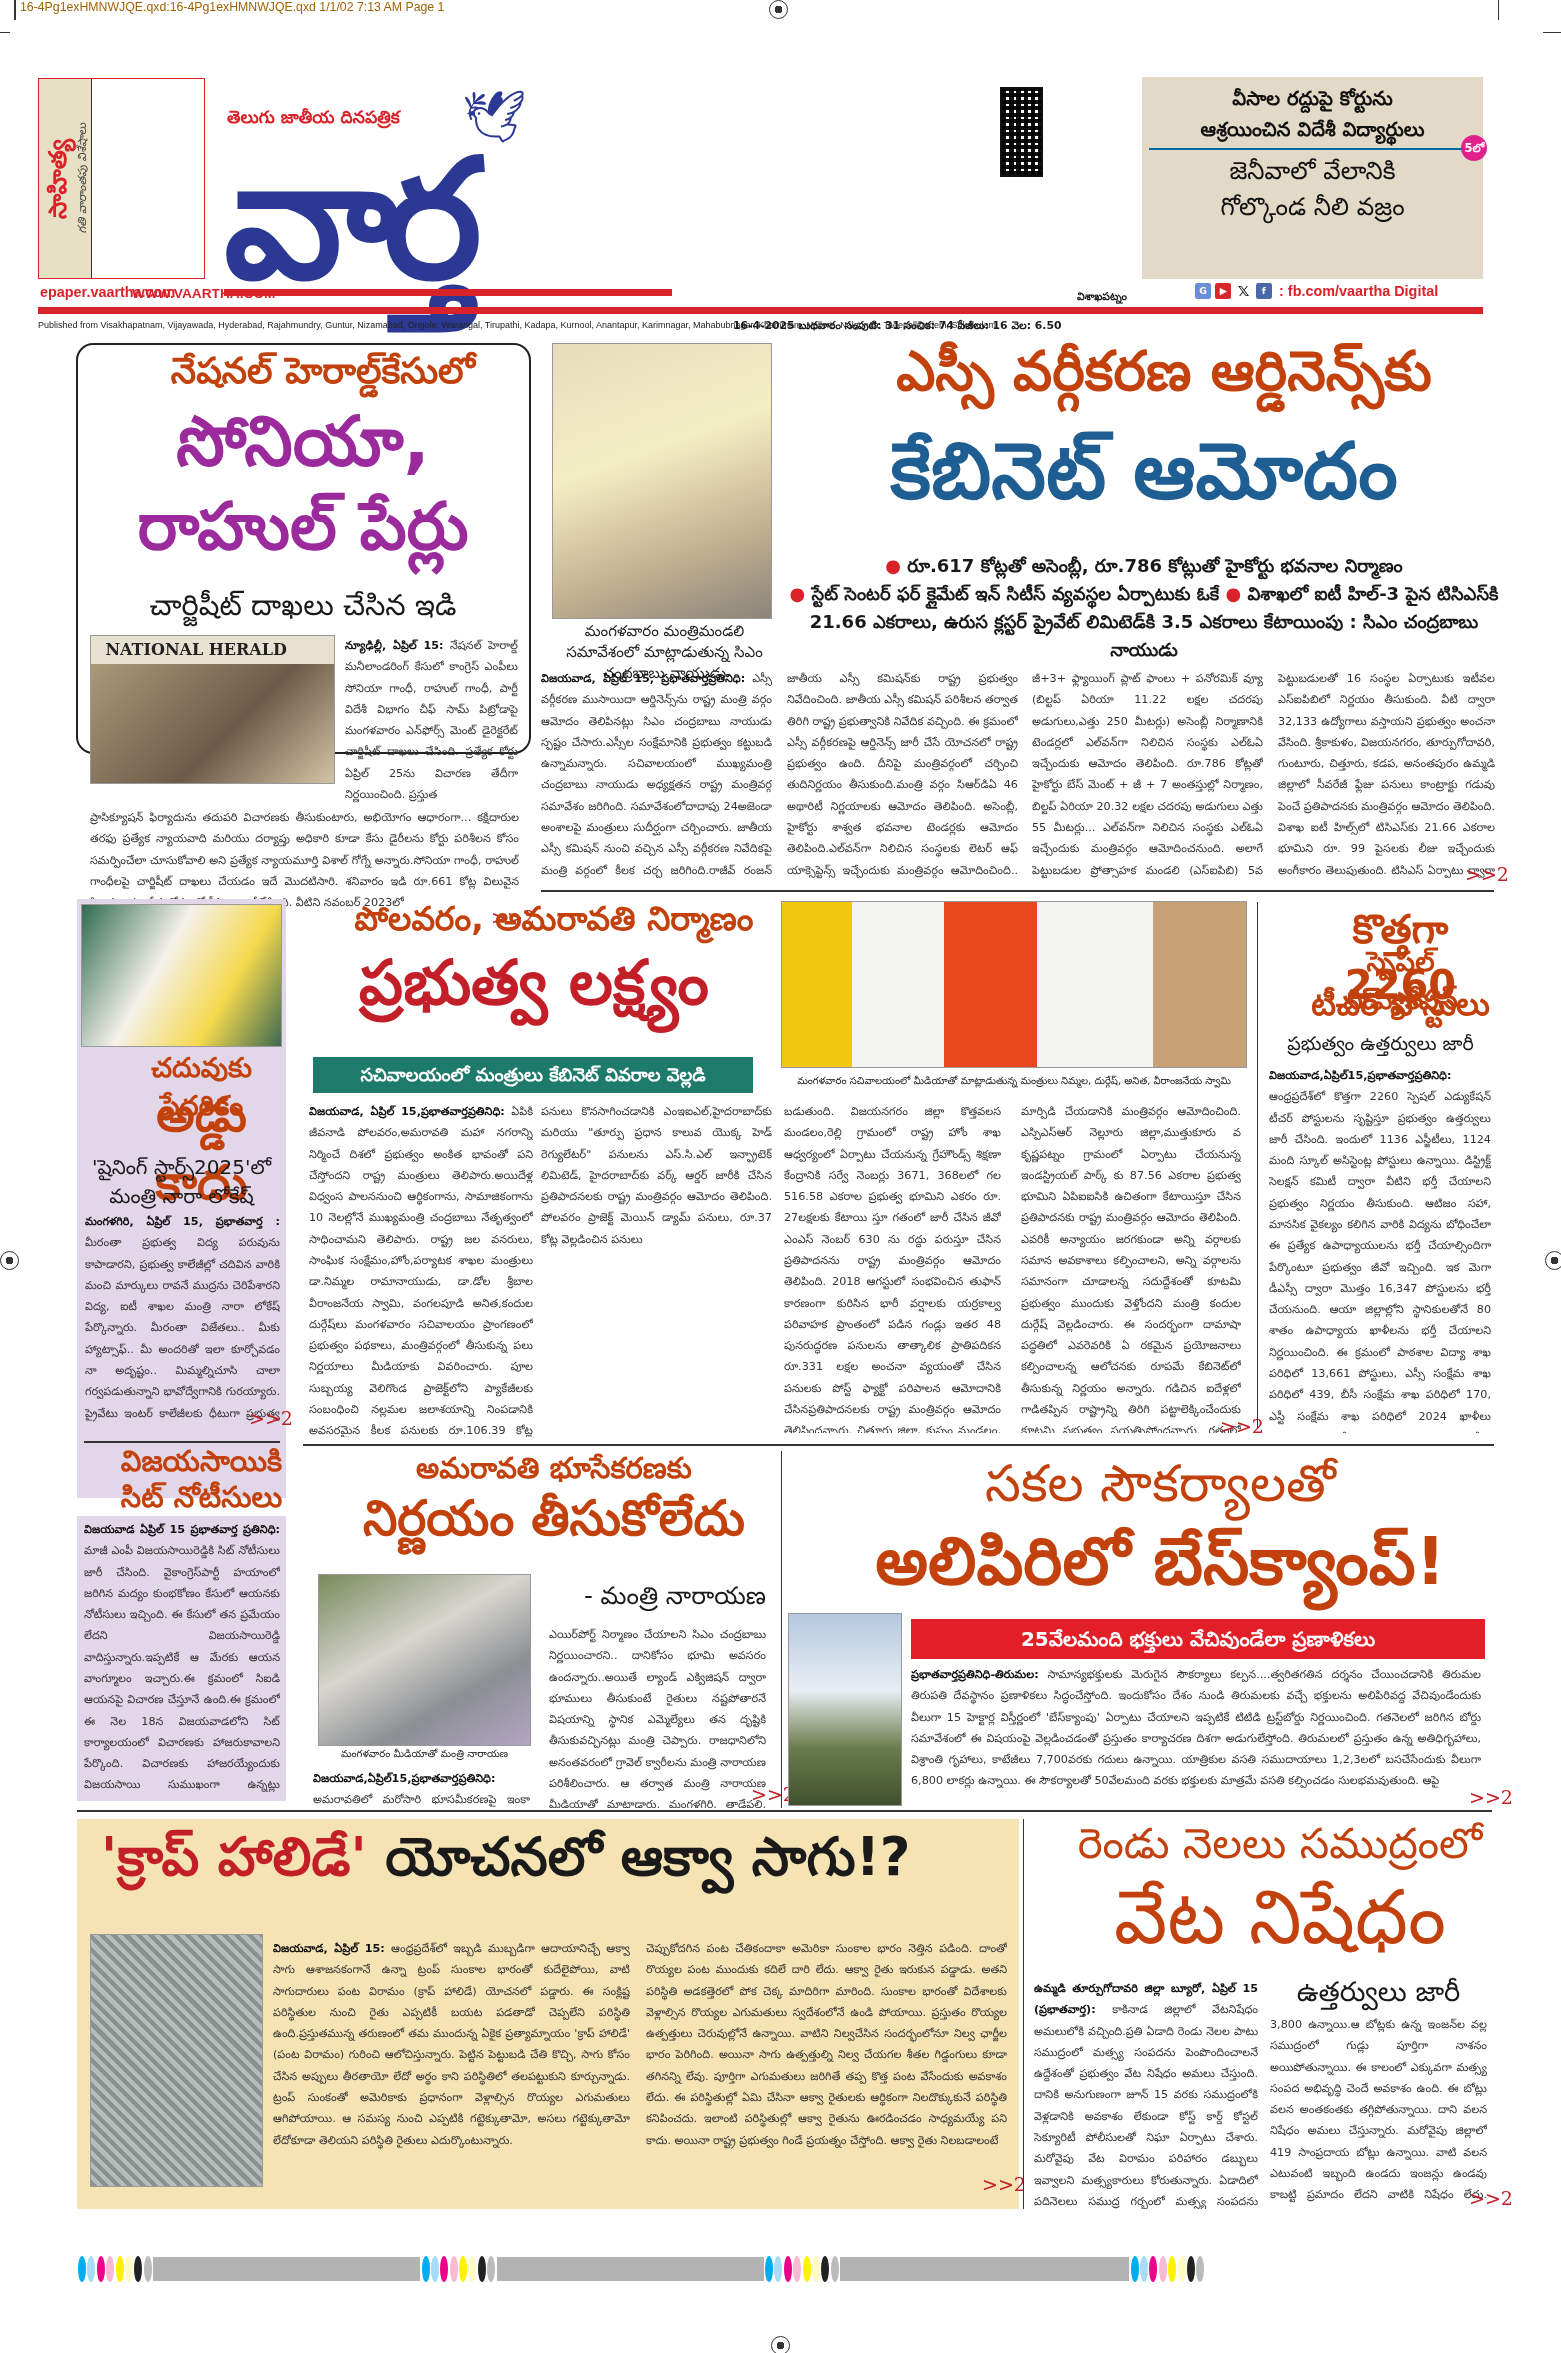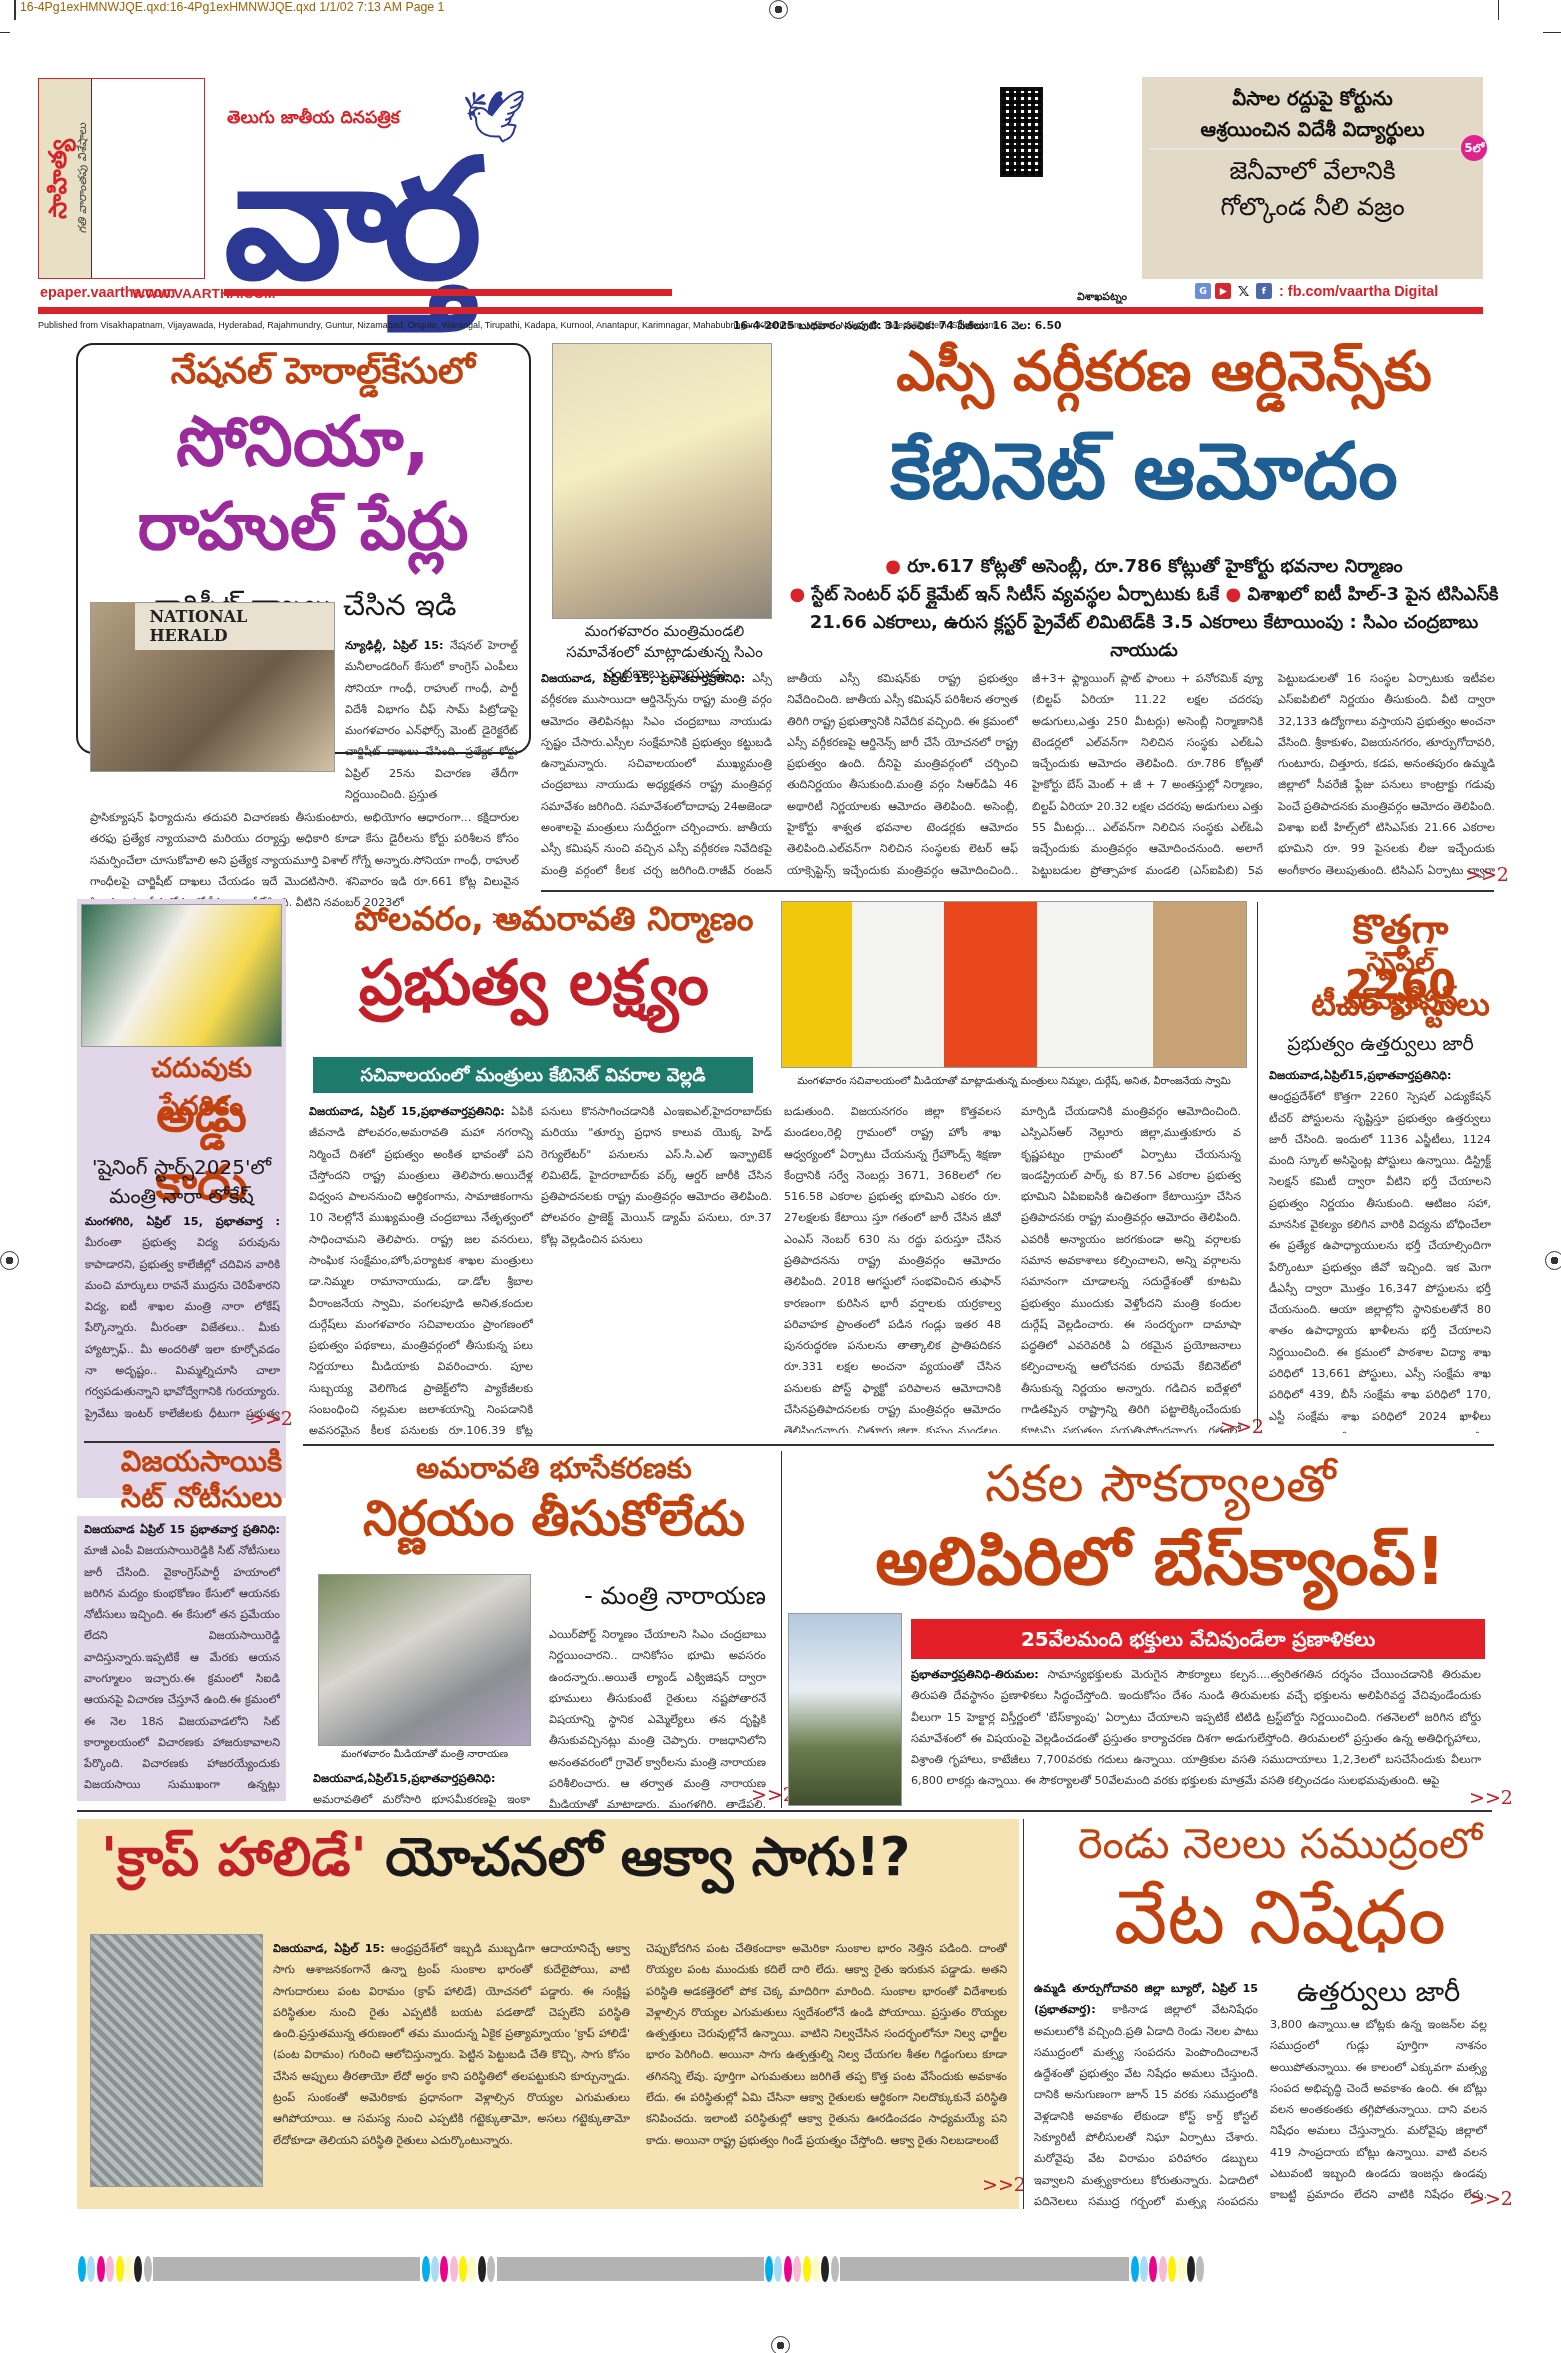--- a/index.html
+++ b/index.html
@@ -28,21 +28,21 @@
   .logo-bar-red { left: 224px; top: 289px; width: 448px; height: 7.2px; background: #d9232a; }
 
   .qr { left: 1000px; top: 87px; width: 43px; height: 90px; background:
       repeating-linear-gradient(90deg, #111 0 4.3px, #fff 4.3px 7.2px),
       repeating-linear-gradient(0deg, #111 0 3.6px, #fff 3.6px 6.5px);
       background-blend-mode: multiply; border: 2.2px solid #111; }
 
   .promo-right { left: 1142px; top: 77px; width: 341px; height: 202px; background: #e2d9c6; text-align: center; padding-top: 5.8px; }
   .promo-right .l { font-size: 19.5px; line-height: 1.6; color: #111; font-weight: bold; }
   .promo-right .l2 { font-size: 24.5px; line-height: 1.45; color: #111; }
-  .promo-right .divider { margin: 2.9px 7.2px; height: 2.2px; background: #e5e5e5; position: relative; }
+  .promo-right .divider { margin: 2.9px 7.2px; height: 2.2px; background: #0369a1; position: relative; }
   .promo-right .pg { position: absolute; right: -11.5px; top: -13px; width: 26px; height: 26px; border-radius: 50%; background: #e0238c; color: #fff; font-weight: bold; font-size: 11.5px; line-height: 26px; }
 
   .city { left: 1077px; top: 290px; font-size: 10.8px; font-weight: bold; }
   .social { left: 1195px; top: 283px; display: flex; gap: 4.3px; align-items: center; }
   .social .ic { width: 16px; height: 16px; border-radius: 2.2px; color: #fff; font-size: 9.4px; text-align: center; line-height: 16px; font-weight: bold; }
   .social .fb-text { color: #d9232a; font-family: "Liberation Sans", sans-serif; font-weight: bold; font-size: 14.4px; margin-left: 2.9px; }
 
   .main-rule { left: 38px; top: 307px; width: 1445px; height: 7.2px; background: #d9232a; }
   .published { left: 38px; top: 320px; font-family: "Liberation Sans", sans-serif; font-size: 9px; color: #222; white-space: nowrap; }
   .dateline { left: 733px; top: 319px; font-size: 10.8px; font-weight: bold; white-space: nowrap; }
@@ -122,21 +122,21 @@
 
 <div class="abs main-rule"></div>
 <div class="abs published">Published from  Visakhapatnam, Vijayawada, Hyderabad, Rajahmundry, Guntur, Nizamabad, Ongole, Warangal, Tirupathi, Kadapa, Kurnool, Anantapur,  Karimnagar, Mahabubnagar, Khammam, Nellore, Nalgonda, Tadepalligudem, Srikakulam</div>
 <div class="abs dateline">16-4-2025  బుధవారం  సంపుటి: 31  సంచిక: 74  పేజీలు: 16  వెల: 6.50</div>
 
 <div class="abs box-round"></div>
 <div class="abs kicker t-black" style="left:79px;top:350px;width:448px;font-size:36px;">నేషనల్ హెరాల్డ్‌కేసులో</div>
 <div class="abs kicker purple" style="left:79px;top:404px;width:448px;font-size:69px;line-height:1.1;">సోనియా,</div>
 <div class="abs kicker purple" style="left:79px;top:491px;width:448px;font-size:66px;line-height:1.1;">రాహుల్ పేర్లు</div>
 <div class="abs" style="left:79px;top:588px;width:448px;text-align:center;font-size:29px;">చార్జిషీట్ దాఖలు చేసిన ఇడి</div>
-<div class="abs photo" style="left:90px;top:602px;width:245px;height:170px;padding-left:44px;">
+<div class="abs photo" style="left:90px;top:635px;width:245px;height:149px;">
   <div style="font-family:'DejaVu Serif',serif;font-weight:bold;font-size:16px;color:#222;padding:4.3px 14.4px;background:#e8e1d1;">NATIONAL HERALD</div>
 </div>
 <div class="abs body-text" style="left:345px;top:635px;width:173px;height:170px;overflow:hidden;">
   <b>న్యూఢిల్లీ, ఏప్రిల్ 15:</b>
   <span>నేషనల్ హెరాల్డ్ మనీలాండరింగ్ కేసులో కాంగ్రెస్ ఎంపీలు సోనియా గాంధీ, రాహుల్ గాంధీ, పార్టీ విదేశీ విభాగం చీఫ్ సామ్ పిట్రోడాపై మంగళవారం ఎన్‌ఫోర్స్ మెంట్ డైరెక్టరేట్ చార్జిషీట్ దాఖలు చేసింది. ప్రత్యేక కోర్టు ఏప్రిల్ 25ను విచారణ తేదీగా నిర్ణయించింది. ప్రస్తుత</span>
 </div>
 <div class="abs body-text" style="left:90px;top:807px;width:429px;height:123px;overflow:hidden;">
   <span>ప్రాసిక్యూషన్ ఫిర్యాదును తదుపరి విచారణకు తీసుకుంటారు, అభియోగం ఆధారంగా... కక్షిదారుల తరఫు ప్రత్యేక న్యాయవాది మరియు దర్యాప్తు అధికారి కూడా కేసు డైరీలను కోర్టు పరిశీలన కోసం సమర్పించేలా చూసుకోవాలి అని ప్రత్యేక న్యాయమూర్తి విశాల్ గోగ్నే అన్నారు.సోనియా గాంధీ, రాహుల్ గాంధీలపై చార్జిషీట్ దాఖలు చేయడం ఇదే మొదటిసారి. శనివారం ఇడి రూ.661 కోట్ల విలువైన స్థిరాస్తుల స్వాధీనంకోసం నోటీసులు జారీచేసింది. వీటిని నవంబర్ 2023లో</span>
 </div>
 <div class="abs cont" style="left:491px;top:906px;">&gt;&gt;2</div>

